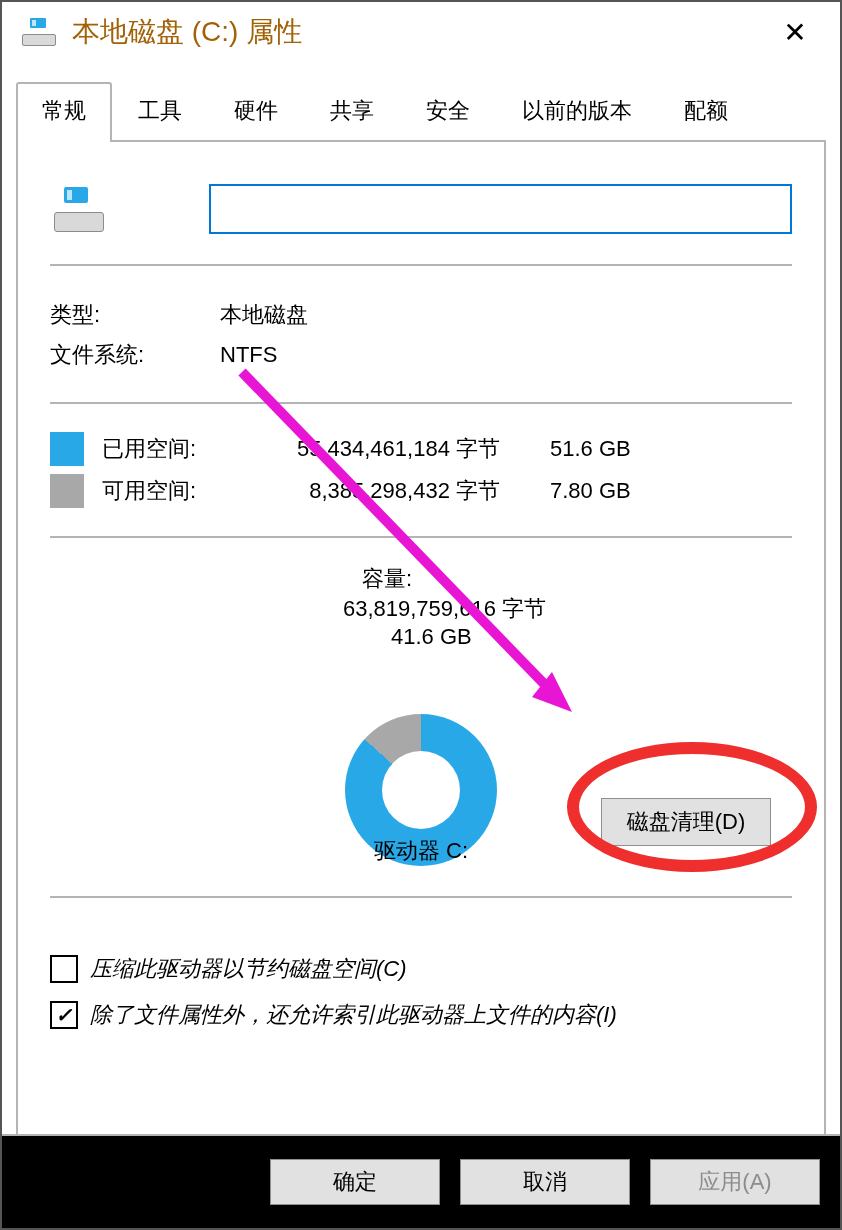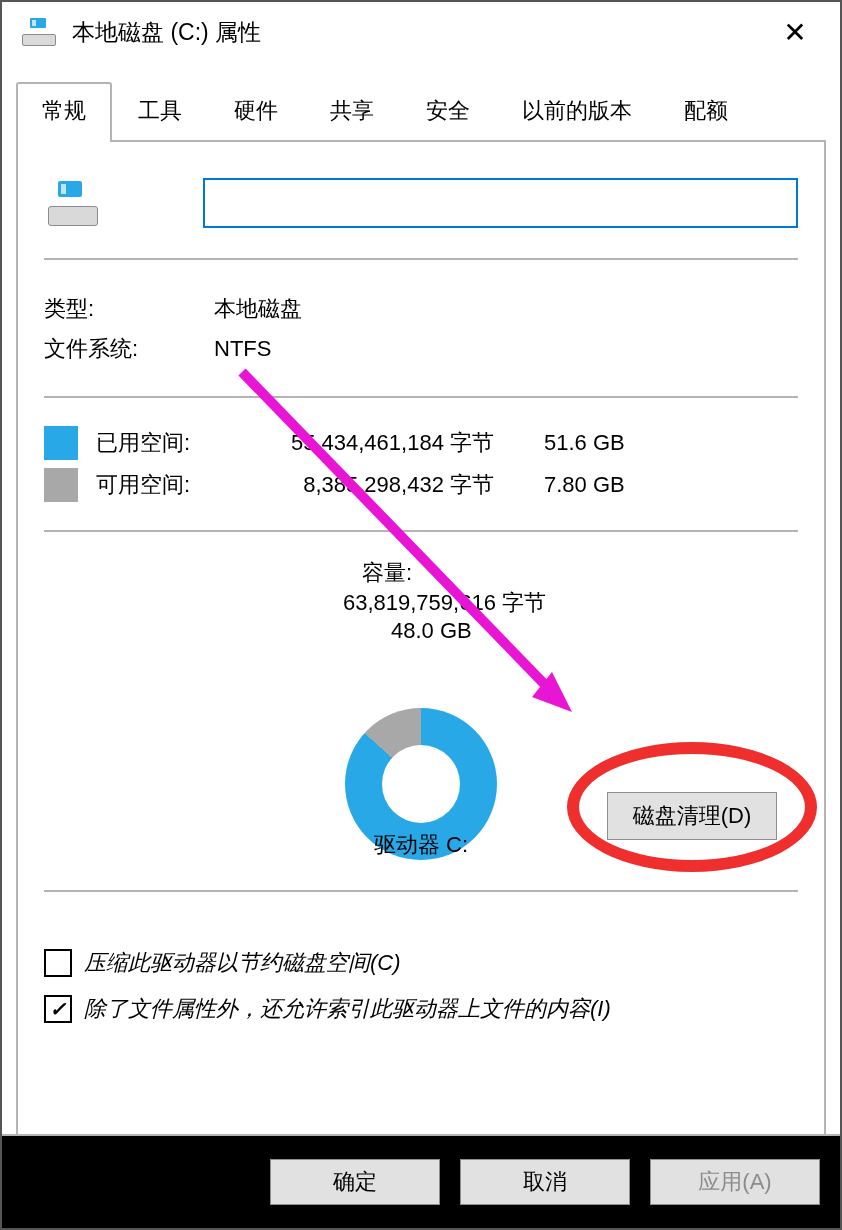--- a/index.html
+++ b/index.html
@@ -5,29 +5,29 @@
 * { box-sizing: border-box; margin: 0; padding: 0; font-family: "Microsoft YaHei", "Segoe UI", sans-serif; }
 body { background: #fff; width: 842px; height: 1230px; position: relative; overflow: hidden; }
 
 .window { width: 842px; height: 1230px; border: 2px solid #555; background: #fff; position: relative; }
 
 .titlebar { height: 60px; display: flex; align-items: center; padding: 0 20px; }
 .titlebar-icon { width: 40px; height: 28px; margin-right: 10px; position: relative; }
 .drive-top { position:absolute; top:0; left:8px; width:16px; height:10px; background:#29a8e8; border-radius:1px; }
 .drive-top::after { content:""; position:absolute; top:2px; left:2px; width:4px; height:6px; background:#fff; opacity:.7; }
 .drive-base { position:absolute; bottom:0; left:0; width:34px; height:12px; background:#d9d9d9; border-radius:2px; border:1px solid #8c8c8c; }
-.titlebar-text { font-size: 23px; color: #000000; }
+.titlebar-text { font-size: 28px; color: #a16207; }
 .close-btn { margin-left: auto; font-size: 28px; width: 50px; text-align:center; cursor: pointer; }
 
 .tabs { display: flex; margin: 20px 14px 0 14px; border-bottom: 2px solid #b4b4b4; position: relative; }
 .tab { padding: 12px 24px 14px; font-size: 22px; color:#000; border: 2px solid transparent; border-bottom: none; cursor: pointer; position: relative; }
 .tab.active { border-color: #b4b4b4; background:#fff; border-top-left-radius:3px; border-top-right-radius:3px; }
 .tab.active::after { content:""; position:absolute; bottom:-2px; left:0; right:0; height:2px; background:#fff; }
 
-.panel { margin: 0 14px; padding: 0; border: 2px solid #b4b4b4; border-top:none; height: 1050px; position: relative; }
+.panel { margin: 0 14px; padding: 6px; border: 2px solid #b4b4b4; border-top:none; height: 1050px; position: relative; }
 
 .section { margin: 0 26px; }
 
 .name-row { display:flex; align-items:center; padding-top: 36px; padding-bottom: 30px; border-bottom: 2px solid #b4b4b4; margin: 0 26px; }
 .big-icon { width: 55px; height: 45px; position: relative; margin: 0 100px 0 4px; }
 .big-icon .btop { position:absolute; top:0; left:10px; width:24px; height:16px; background:#29a8e8; border-radius:2px; }
 .big-icon .btop::before { content:""; position:absolute; top:3px; left:3px; width:5px; height:10px; background:#fff; opacity:.7; }
 .big-icon .bbase { position:absolute; bottom:0; left:0; width:50px; height:20px; background:#d9d9d9; border:1px solid #8c8c8c; border-radius:3px; }
 .name-input { flex:1; height: 50px; border: 2px solid #0078d7; padding: 8px 10px; font-size: 22px; outline:none; }
 
@@ -130,21 +130,21 @@
         <div class="space-label">可用空间:</div>
         <div class="space-bytes">8,385,298,432 字节</div>
         <div class="space-gb">7.80 GB</div>
       </div>
     </div>
 
     <div class="section capacity">
       <div class="cap-row">
         <div class="cap-label">容量:</div>
         <div class="cap-bytes">63,819,759,616 字节</div>
-        <div class="cap-gb">48.0 GB</div>
+        <div class="cap-gb">41.6 GB</div>
       </div>
       <div class="donut-area">
         <div class="donut"></div>
         <div class="drive-label">驱动器 C:</div>
         <button class="cleanup-btn">磁盘清理(D)</button>
       </div>
     </div>
 
     <div class="section checks">
       <div class="check-row">

